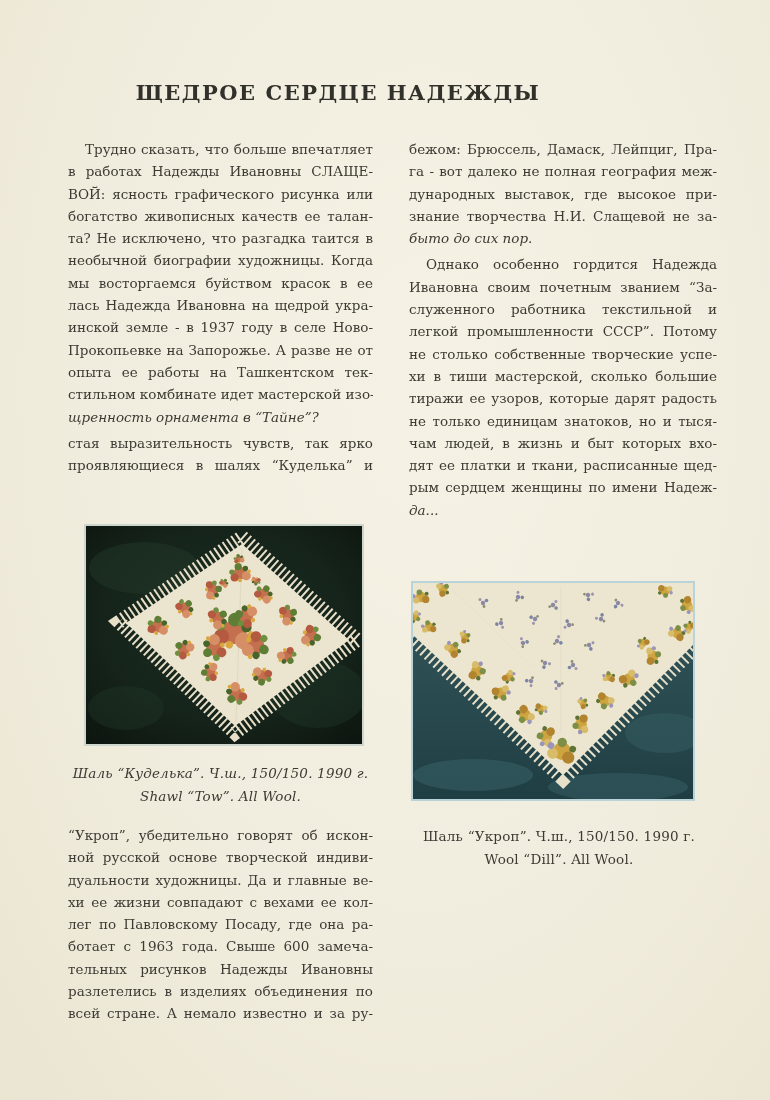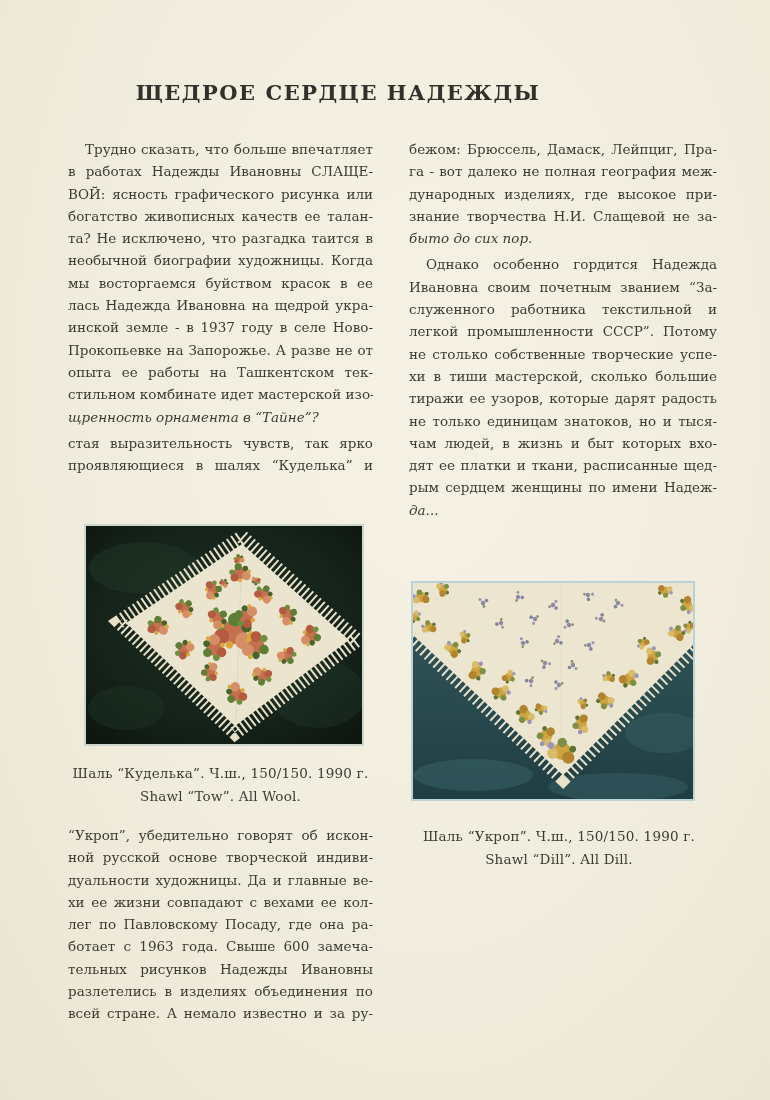--- a/index.html
+++ b/index.html
@@ -24,21 +24,21 @@
   }
   .tline.endline{text-align-last:left;font-style:italic;}
   .tline.ind{text-indent:17px;}
   .photo{position:absolute;line-height:0;}
   #photo1{left:84px;top:524px;width:276px;height:218px;border:2px solid #ccd6cd;background:#141f17;}
   #photo2{left:411px;top:581px;width:280px;height:216px;border:2px solid #b9d3d8;background:#27484d;}
   .caption{
     position:absolute;text-align:center;font-size:13.5px;line-height:22.5px;
     color:#3c3a33;letter-spacing:0.2px;
   }
-  #cap1{left:68px;top:762px;width:305px;}
+  #cap1{left:68px;top:762px;width:305px;font-style:italic;}
   #cap2{left:409px;top:825px;width:300px;}
 </style>
 </head>
 <body>
 
 <h1 class="page-title">ЩЕДРОЕ СЕРДЦЕ НАДЕЖДЫ</h1>
 
 <div class="col" id="col-left-top">
     <div class="para">
       <div class="tline ind">Трудно сказать, что больше впечатляет</div>
@@ -58,21 +58,21 @@
     <div class="para">
       <div class="tline">стая выразительность чувств, так ярко</div>
       <div class="tline">проявляющиеся в шалях “Куделька” и</div>
     </div>
   </div>
 
 <div class="col" id="col-right">
     <div class="para">
       <div class="tline">бежом: Брюссель, Дамаск, Лейпциг, Пра-</div>
       <div class="tline">га - вот далеко не полная география меж-</div>
-      <div class="tline">дународных изделиях, где высокое при-</div>
+      <div class="tline">дународных выставок, где высокое при-</div>
       <div class="tline">знание творчества Н.И. Слащевой не за-</div>
       <div class="tline endline">быто до сих пор.</div>
     </div>
     <div class="para">
       <div class="tline ind">Однако особенно гордится Надежда</div>
       <div class="tline">Ивановна своим почетным званием “За-</div>
       <div class="tline">служенного работника текстильной и</div>
       <div class="tline">легкой промышленности СССР”. Потому</div>
       <div class="tline">не столько собственные творческие успе-</div>
       <div class="tline">хи в тиши мастерской, сколько большие</div>
@@ -232,14 +232,14 @@
     <use href="#sprig2" transform="translate(176,62) rotate(100)"></use>
     <use href="#sprig2" transform="translate(132,80) rotate(140)"></use>
     <use href="#sprig2" transform="translate(160,82) rotate(180)"></use>
     <use href="#sprig2" transform="translate(118,98) rotate(220)"></use>
     <use href="#sprig2" transform="translate(146,102) rotate(260)"></use>
   </svg>
 </div>
 
 <div class="caption" id="cap2">
   <div>Шаль “Укроп”. Ч.ш., 150/150. 1990 г.</div>
-  <div>Shawl “Dill”. All Dill.</div>
+  <div>Wool “Dill”. All Wool.</div>
 </div>
 
 </body></html>

